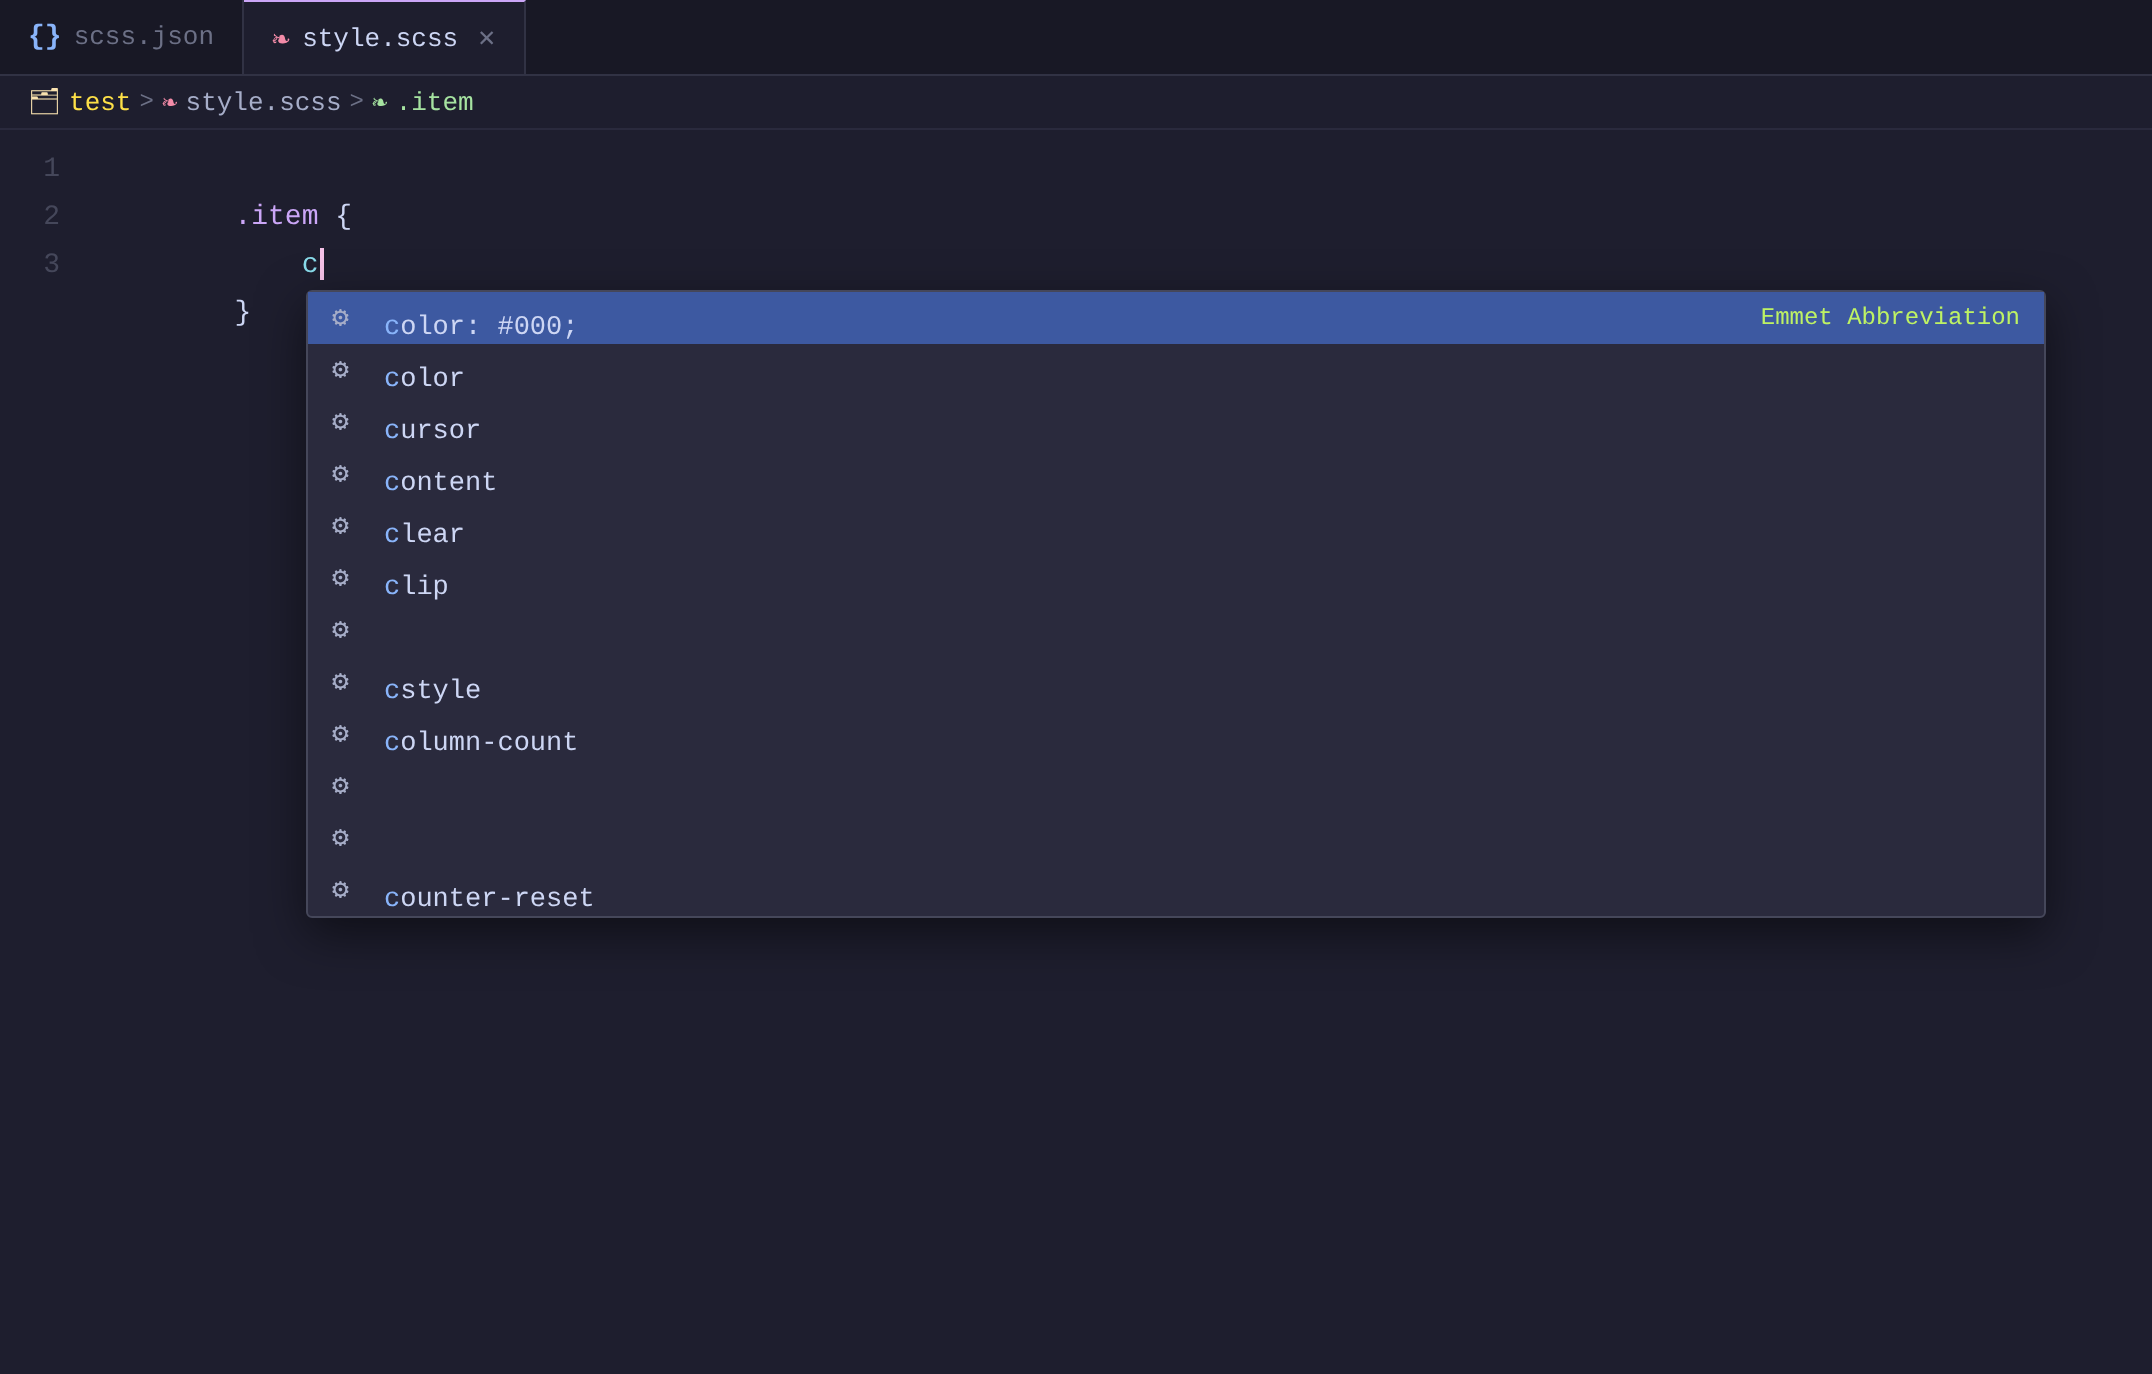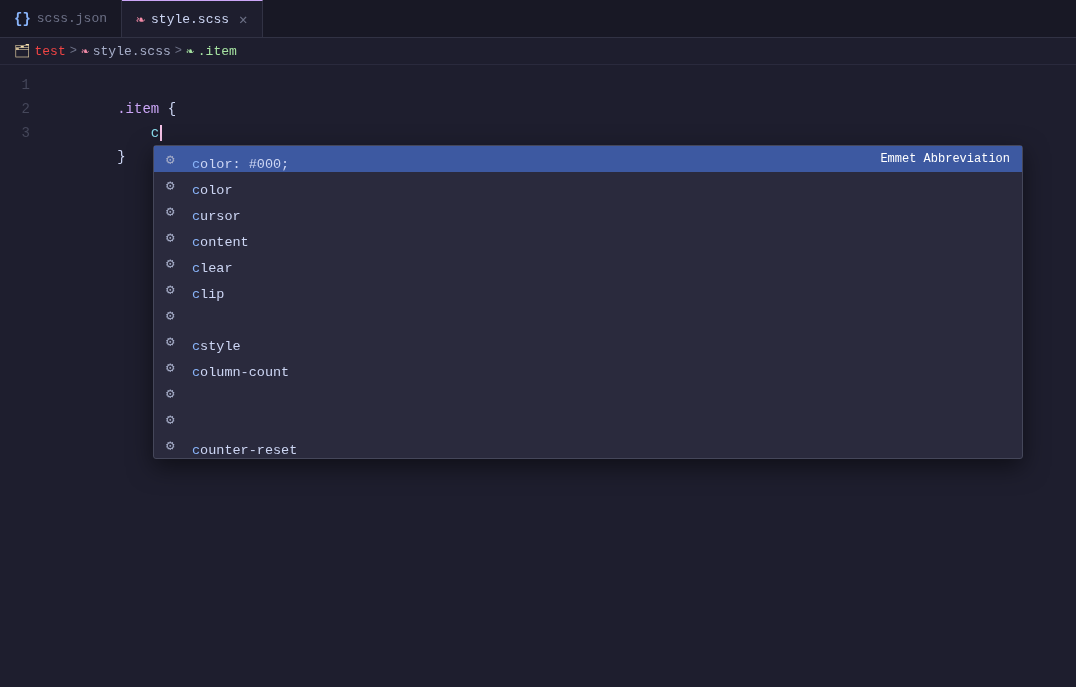--- a/index.html
+++ b/index.html
@@ -192,42 +192,42 @@
       color: #89b4fa;
       font-weight: normal;
     }
 
     .autocomplete-label .rest {
       color: #cdd6f4;
     }
 
     .autocomplete-badge {
       font-size: 12px;
-      color: #ffffff;
+      color: #bef264;
       margin-left: auto;
     }
   </style>
 </head>
 <body>
 
 <div class="tab-bar">
   <div class="tab inactive">
     <span class="tab-icon-json">{}</span>
     <span>scss.json</span>
   </div>
   <div class="tab active">
     <span class="tab-icon-scss">❧</span>
     <span>style.scss</span>
     <span class="tab-close">✕</span>
   </div>
 </div>
 
 <div class="breadcrumb">
   <span class="breadcrumb-icon-folder">🗂</span>
-  <span style="color:#ef4444;font-size:13px;">test</span>
+  <span style="color:#fde047;font-size:13px;">test</span>
   <span class="breadcrumb-separator">&gt;</span>
   <span class="breadcrumb-icon-scss">❧</span>
   <span style="font-size:13px;">style.scss</span>
   <span class="breadcrumb-separator">&gt;</span>
   <span class="breadcrumb-icon-item">❧</span>
   <span style="font-size:13px;color:#a6e3a1;">.item</span>
 </div>
 
 <div class="editor">
   <div class="editor-lines">

